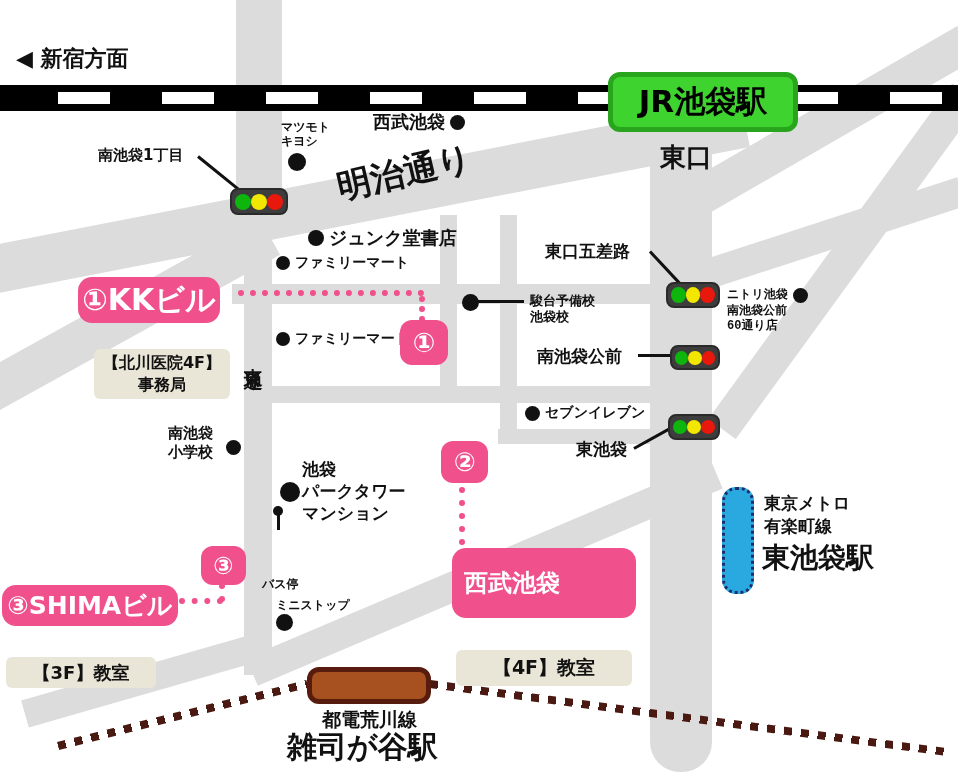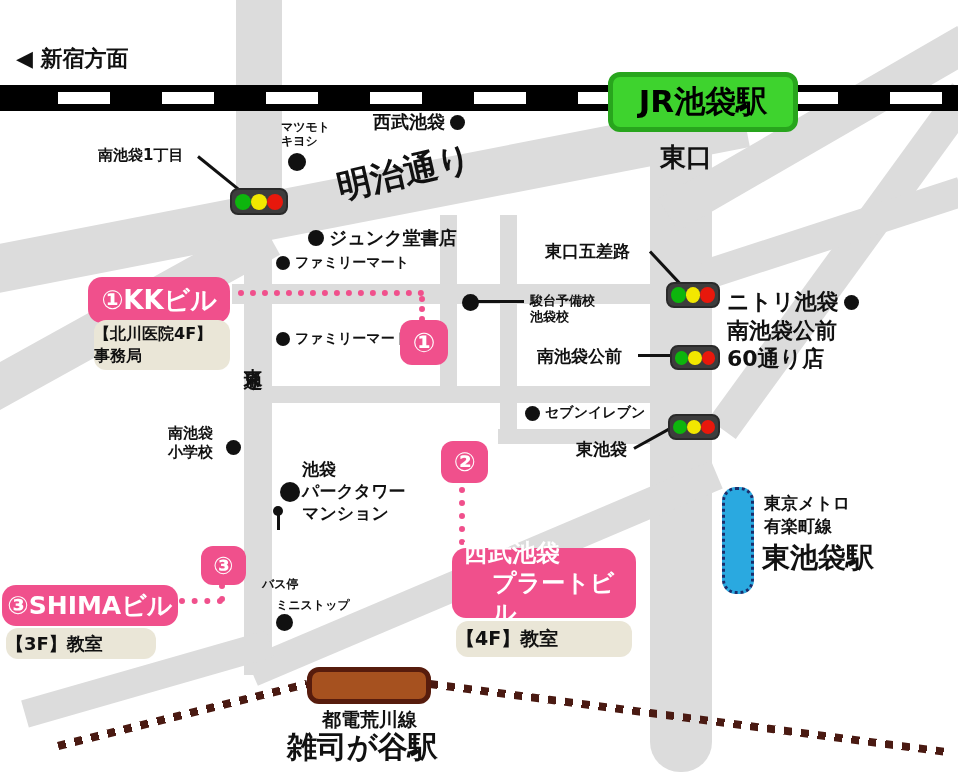--- a/index.html
+++ b/index.html
@@ -13,22 +13,22 @@
   .poirow{display:flex;align-items:center;gap:5px;}
   .cline{position:absolute;background:#111;height:3px;z-index:5;transform-origin:left center;}
   .tlight{position:absolute;background:#3d3d3d;border:2px solid #2a2a2a;border-radius:8px;
           display:flex;align-items:center;justify-content:space-around;padding:0 3px;z-index:6;box-sizing:border-box;}
   .bulb{width:16px;height:16px;border-radius:50%;}
   .bulb.g{background:#0db50d;} .bulb.y{background:#f2e700;} .bulb.r{background:#e8180c;}
   .pinkbox{position:absolute;background:#f0508c;color:#fff;border-radius:14px;z-index:7;
            display:flex;align-items:center;justify-content:center;}
   .badge{position:absolute;background:#f0508c;color:#fff;border-radius:12px;z-index:7;
          display:flex;align-items:center;justify-content:center;}
-  .beigebox{position:absolute;background:#eae6d7;border-radius:12px;z-index:7;
-            display:flex;flex-direction:column;align-items:flex-start;justify-content:center;text-align:center;}
+  .beigebox{position:absolute;background:#eae6d7;border-radius:6px;z-index:7;
+            display:flex;flex-direction:column;align-items:center;justify-content:center;text-align:center;margin-top:29px;}
   .pdot-h{position:absolute;border-top:6px dotted #f0508c;z-index:6;}
   .pdot-v{position:absolute;border-left:6px dotted #f0508c;z-index:6;}
   .tramdots{position:absolute;height:8px;z-index:3;transform-origin:left center;
             background:repeating-linear-gradient(90deg,#4a1a12 0 8px,transparent 8px 17px);}
   #railway{position:absolute;left:0;top:85px;width:958px;height:26px;background:#000;z-index:2;}
   #railway .dashes{position:absolute;left:0;right:0;top:7px;height:12px;
             background:repeating-linear-gradient(90deg,transparent 0 52px,#fff 52px 104px);background-position:6px 0;}
   #jrbox{position:absolute;left:608px;top:72px;width:190px;height:60px;background:#3ed32e;
          border:5px solid #28a51d;border-radius:12px;z-index:7;display:flex;align-items:center;
          justify-content:center;font-size:31px;box-sizing:border-box;color:#000;}
@@ -126,21 +126,21 @@
     <span>ファミリーマート</span>
 </div>
 
 <span class="dot abs" style="left:462px;top:294px;width:17px;height:17px;z-index:6;"></span>
 <div class="cline" style="left:478px;top:300px;width:46px;"></div>
 <div class="t" style="left:530px;top:293px;font-size:13px;line-height:1.25;">
   <div>駿台予備校</div>
   <div>池袋校</div>
 </div>
 
-<div class="t" style="left:727px;top:288px;font-size:22px;line-height:1.3;">
+<div class="t" style="left:727px;top:288px;font-size:12px;line-height:1.3;font-family:Liberation Mono, monospace;">
   <div class="poirow">
       <span>ニトリ池袋</span>
       <span class="dot" style="width:15px;height:15px;"></span>
     </div>
   <div>南池袋公前</div>
   <div>60通り店</div>
 </div>
 
 <div class="t poirow" style="left:525px;top:404px;font-size:14px;">
   <span class="dot" style="width:15px;height:15px;"></span>
@@ -163,31 +163,30 @@
 <span class="dot abs" style="left:273px;top:506px;width:10px;height:10px;z-index:6;"></span>
 <div class="abs" style="left:277px;top:514px;width:3px;height:16px;background:#111;z-index:6;"></div>
 <div class="t" style="left:262px;top:532px;font-size:12px;margin-top:44px;">バス停</div>
 
 <div class="t" style="left:276px;top:597px;font-size:12px;">ミニストップ</div>
 <span class="dot abs" style="left:276px;top:614px;width:17px;height:17px;z-index:6;"></span>
 
 <div class="pdot-h" style="left:238px;top:290px;width:186px;"></div>
 <div class="pdot-v" style="left:419px;top:296px;height:26px;"></div>
 <div class="badge" style="left:400px;top:320px;width:48px;height:45px;font-size:27px;">①</div>
-<div class="pinkbox" style="left:88px;top:277px;width:142px;height:46px;font-size:26px;">①KKビル</div>
+<div class="pinkbox" style="left:78px;top:277px;width:142px;height:46px;font-size:30px;">①KKビル</div>
 <div class="beigebox" style="left:94px;top:320px;width:136px;height:50px;font-size:16px;line-height:1.35;">
   <div>【北川医院4F】</div>
   <div>事務局</div>
 </div>
 
 <div class="badge" style="left:441px;top:441px;width:47px;height:42px;font-size:26px;">②</div>
 <div class="pdot-v" style="left:459px;top:487px;height:58px;"></div>
 <div class="pinkbox" style="left:452px;top:548px;width:184px;height:70px;font-size:24px;flex-direction:column;align-items:flex-start;padding-left:12px;box-sizing:border-box;line-height:1.25;">
   <div>西武池袋</div>
-  <div style="padding-left:28px;">プラートビル</div>
 </div>
 <div class="beigebox" style="left:456px;top:621px;width:176px;height:36px;font-size:19px;">【4F】教室</div>
 
 <div class="badge" style="left:201px;top:546px;width:45px;height:39px;font-size:24px;">③</div>
 <div class="pdot-v" style="left:219px;top:583px;height:19px;"></div>
 <div class="pdot-h" style="left:179px;top:598px;width:44px;"></div>
 <div class="pinkbox" style="left:2px;top:585px;width:176px;height:41px;font-size:25px;">③SHIMAビル</div>
 <div class="beigebox" style="left:6px;top:628px;width:150px;height:31px;font-size:18px;">【3F】教室</div>
 
 <div id="metrobox"></div>

